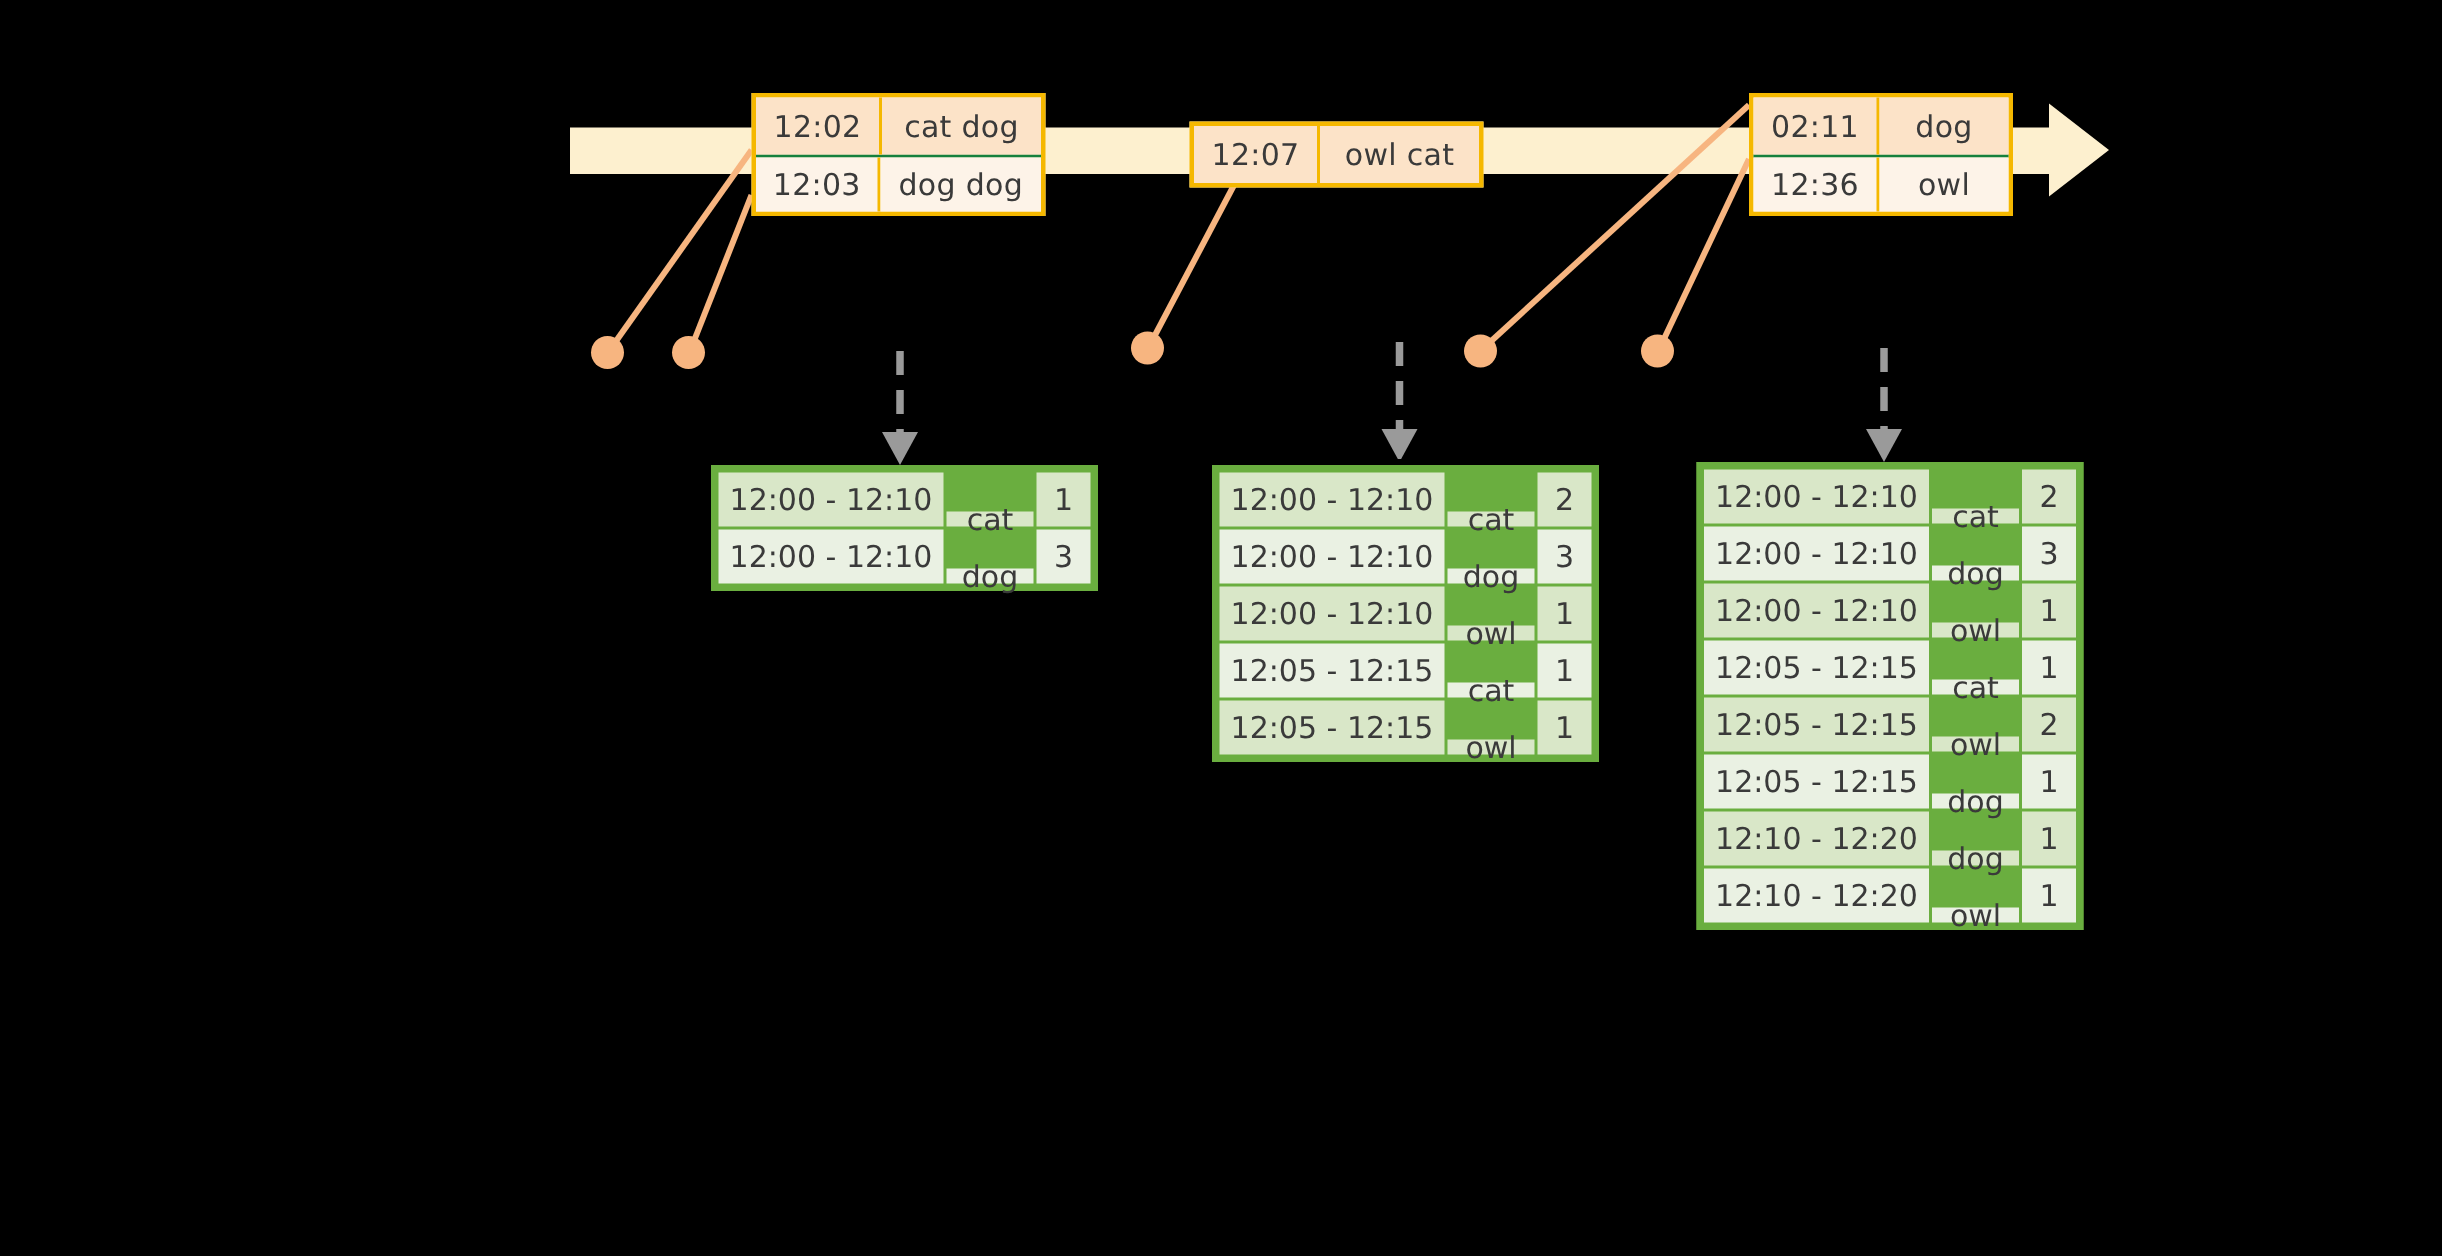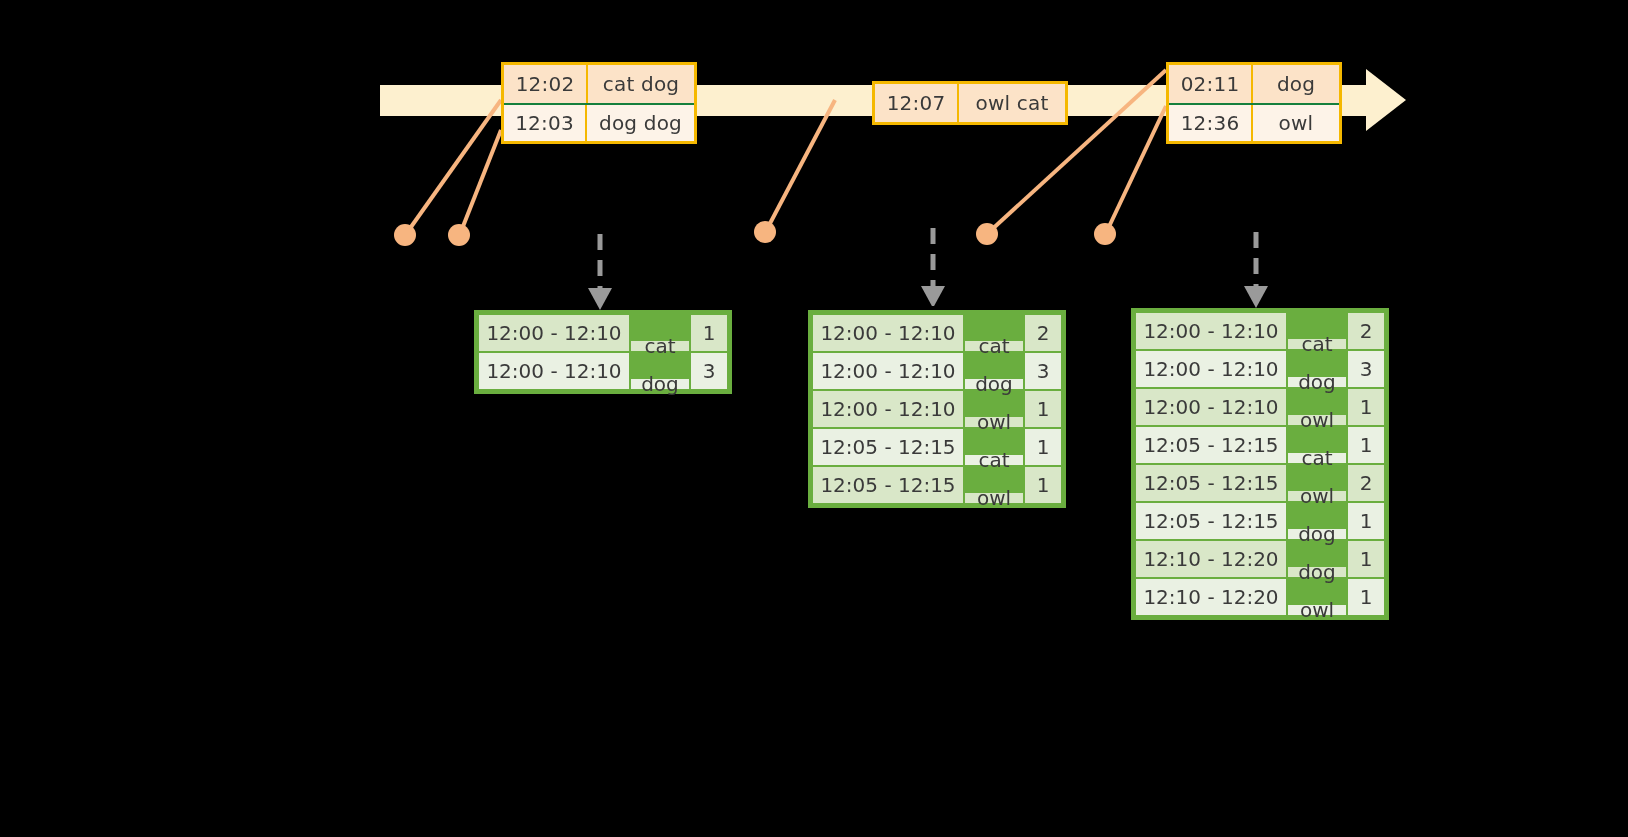--- a/index.html
+++ b/index.html
@@ -71,21 +71,21 @@
     border-right: 2px solid #f5b800;
   }
   .event-cell.words {
     flex: 1 1 auto;
     padding: 0 12px;
   }
   .row-a .event-cell { background: #fce3c8; }
   .row-b .event-cell { background: #fdf3e8; }
 
   #event-box-1 { left: 501px; top: 62px;  width: 196px; }
-  #event-box-2 { left: 872px; top: 81px;  width: 196px; }
+  #event-box-2 { left: 793px; top: 81px;  width: 196px; }
   #event-box-3 { left: 1166px; top: 62px; width: 176px; }
   #event-box-3 .event-cell.words { padding: 0; }
 
   
   .connector { position: absolute; left: 0; top: 0; width: 1628px; height: 837px; pointer-events: none; }
   .dot {
     position: absolute;
     width: 22px; height: 22px;
     border-radius: 50%;
     background: #f7b580;

